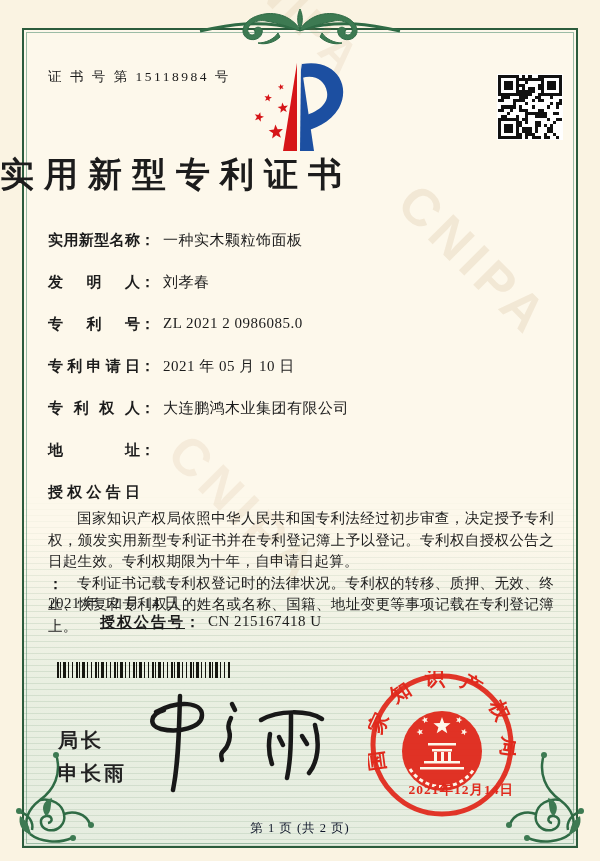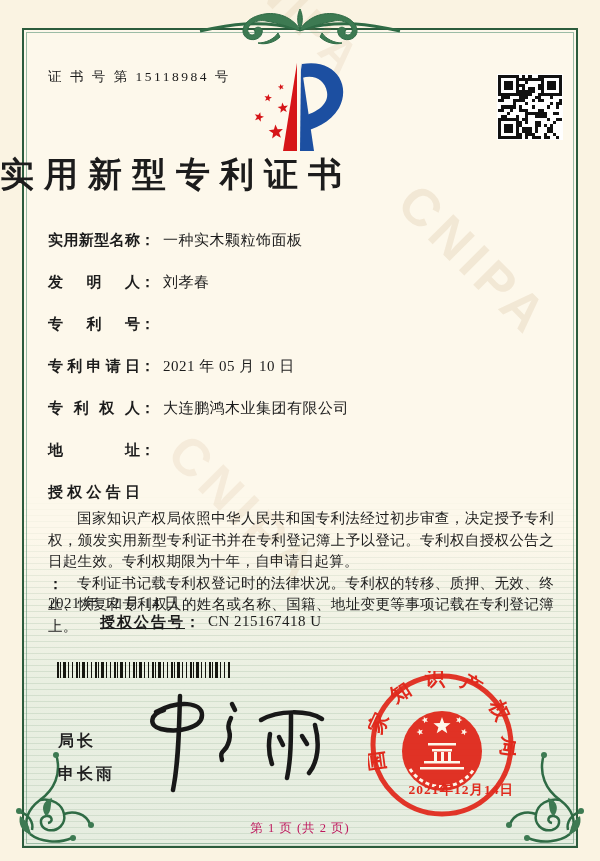--- a/index.html
+++ b/index.html
@@ -55,31 +55,31 @@
     font-size:14.5px;line-height:21.5px;text-align:justify;letter-spacing:.3px;
   }
   .body-text p{margin:0;text-indent:2em;}
   .barcode{
     position:absolute;left:57px;top:662px;width:173px;height:16px;
     background:repeating-linear-gradient(90deg,#15150f 0 2px,transparent 2px 3px,#15150f 3px 4px,transparent 4px 6px,#15150f 6px 9px,transparent 9px 11px,#15150f 11px 12px,transparent 12px 15px,#15150f 15px 16px,transparent 16px 19px);
   }
   .officer{
     position:absolute;left:58px;top:724px;
     font-family:"Liberation Sans","DejaVu Sans",sans-serif;
-    font-size:16px;font-weight:bold;line-height:33px;letter-spacing:3px;color:#222;
+    font-size:20px;font-weight:bold;line-height:33px;letter-spacing:3px;color:#222;
   }
   .signature{position:absolute;left:128px;top:688px;}
   .seal{position:absolute;left:368px;top:671px;width:148px;height:148px;}
   .seal-date{
     position:absolute;left:372px;top:781px;width:142px;text-align:right;
     color:#e02a1d;font-size:13.5px;font-weight:bold;letter-spacing:1px;white-space:nowrap;
   }
   .footer{
     position:absolute;left:0;width:100%;top:820px;text-align:center;
-    font-size:12.5px;letter-spacing:1px;color:#be185d;
+    font-size:12.5px;letter-spacing:1px;color:#0f172a;
   }
   .ornament-top{position:absolute;left:198px;top:5px;}
   .corner{position:absolute;}
   .corner.bl{left:10px;top:752px;}
   .corner.br{right:10px;top:752px;transform:scaleX(-1);}
 </style>
 </head>
 <body>
 
 <div class="frame">
@@ -606,20 +606,21 @@
     <span class="fvalue">一种实木颗粒饰面板</span>
   </div>
   <div class="frow">
     <span class="flabel">发明人</span>
       <span class="fcolon">：</span>
     <span class="fvalue">刘孝春</span>
   </div>
   <div class="frow">
     <span class="flabel">专利号</span>
       <span class="fcolon">：</span>
+    <span class="fvalue">ZL 2021 2 0986085.0</span>
   </div>
   <div class="frow">
     <span class="flabel">专利申请日</span>
       <span class="fcolon">：</span>
     <span class="fvalue">2021 年 05 月 10 日</span>
   </div>
   <div class="frow">
     <span class="flabel">专利权人</span>
       <span class="fcolon">：</span>
     <span class="fvalue">大连鹏鸿木业集团有限公司</span>

